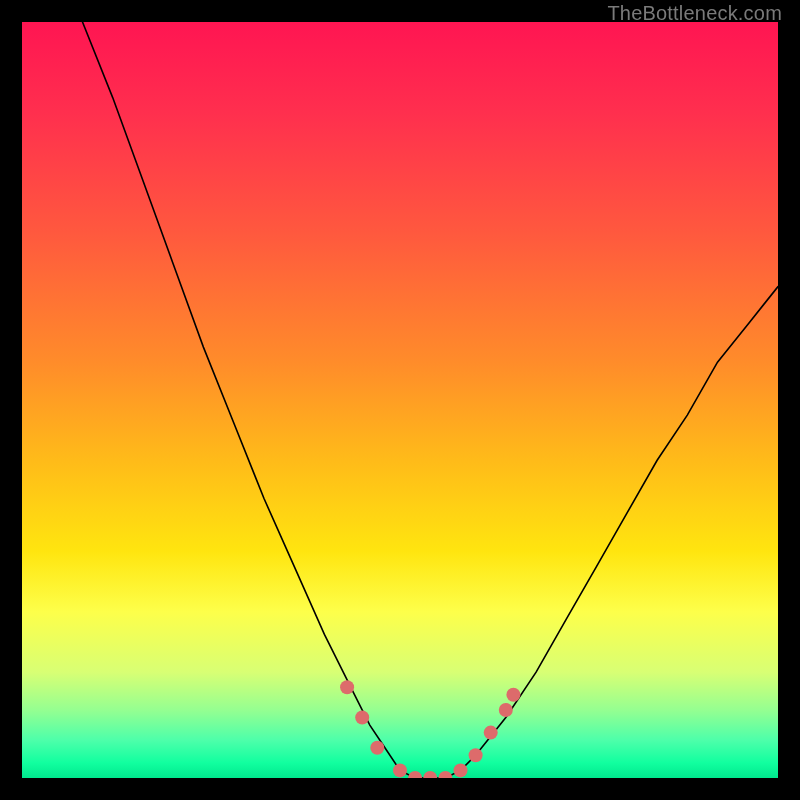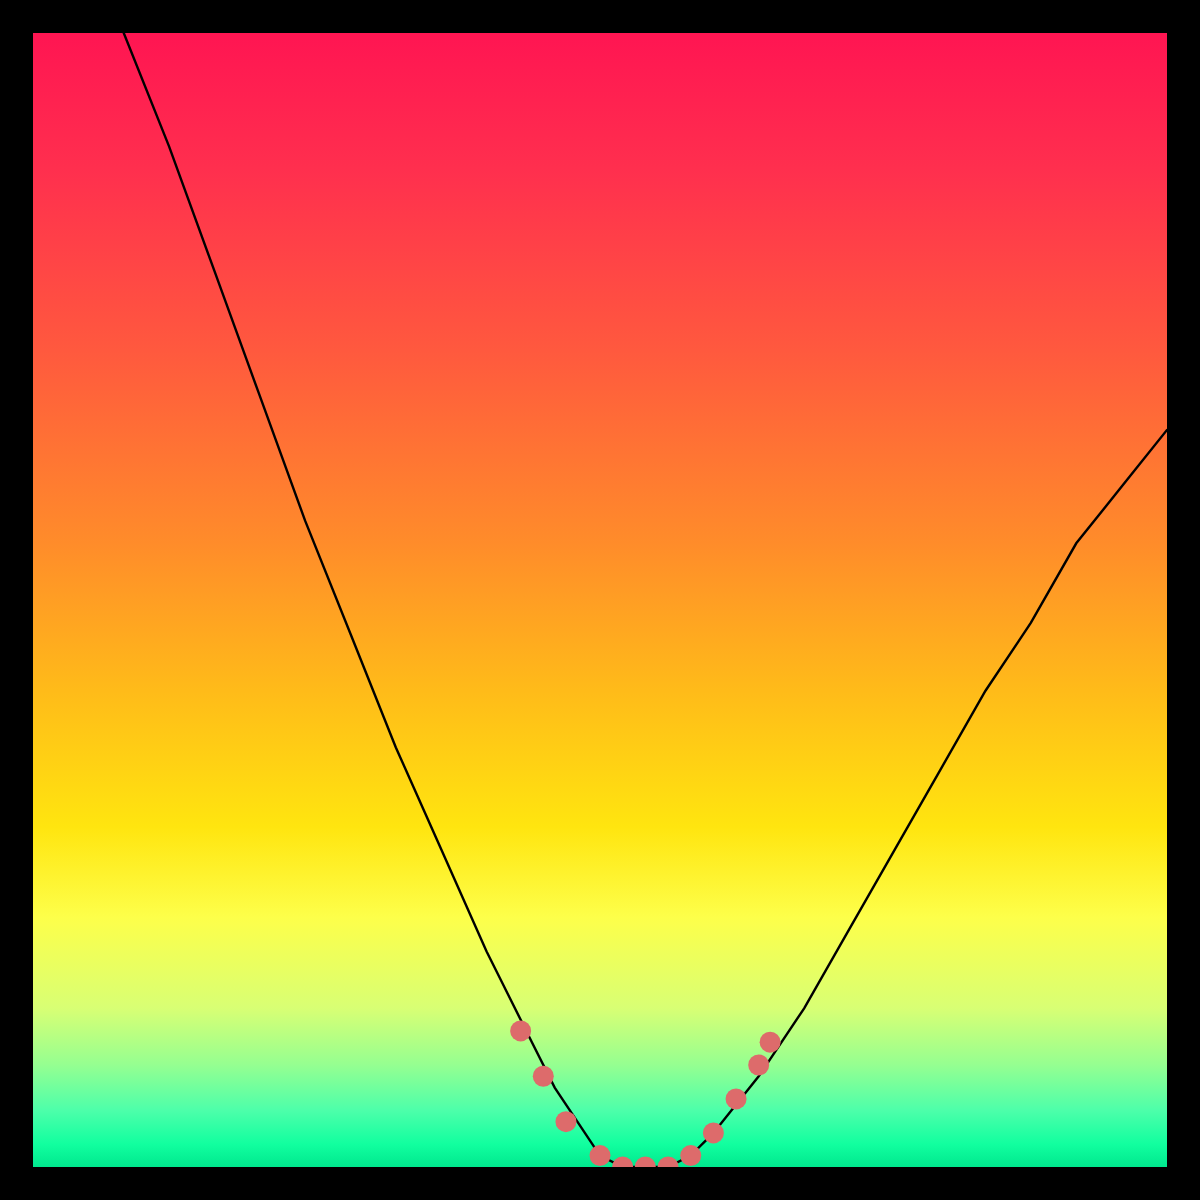--- a/index.html
+++ b/index.html
@@ -73,20 +73,21 @@
   }
   .marker {
     fill: #dd6b6b;
     stroke: none;
   }
 </style>
 </head>
 <body>
 
 <div class="outer">
+  <div class="watermark">TheBottleneck.com</div>
 
   <div class="plot">
     <div class="gradient"></div>
     <svg class="curve" viewBox="0 0 756 756" preserveAspectRatio="none">
       <path id="curve-path" d="M60.5 0.0 L90.7 75.6 L121.0 158.8 L151.2 241.9 L181.4 325.1 L211.7 400.7 L241.9 476.3 L272.2 544.3 L302.4 612.4 L332.6 672.8 L347.8 703.1 L362.9 725.8 L378.0 748.4 L393.1 756.0 L408.2 756.0 L423.4 756.0 L438.5 748.4 L453.6 733.3 L483.8 695.5 L514.1 650.2 L544.3 597.2 L574.6 544.3 L604.8 491.4 L635.0 438.5 L665.3 393.1 L695.5 340.2 L725.8 302.4 L756.0 264.6"></path>
       <g id="markers">
           <circle cx="325.1" cy="665.3" r="7" class="marker"></circle>
           <circle cx="340.2" cy="695.5" r="7" class="marker"></circle>
           <circle cx="355.3" cy="725.8" r="7" class="marker"></circle>
           <circle cx="378.0" cy="748.4" r="7" class="marker"></circle>

